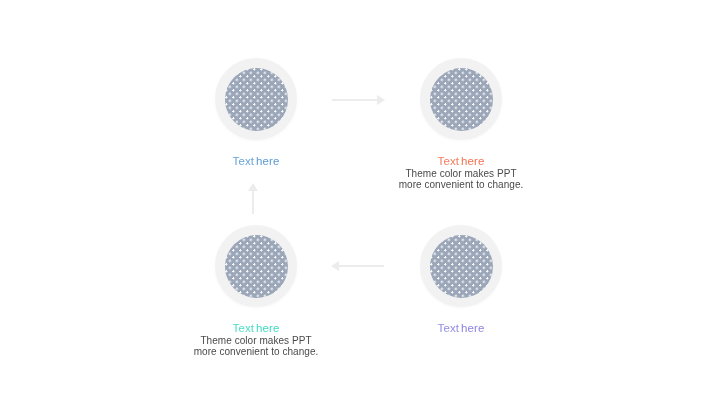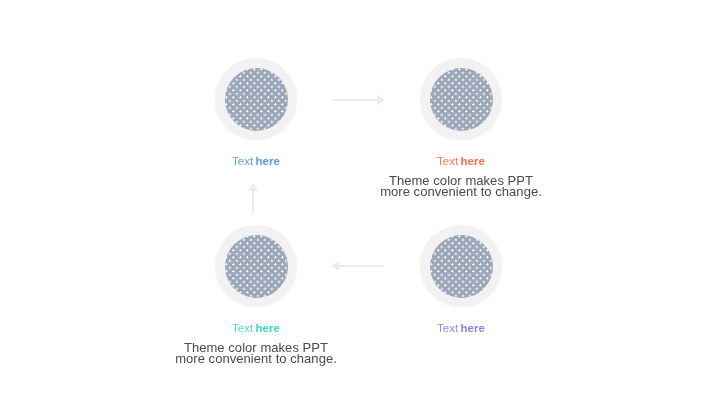--- a/index.html
+++ b/index.html
@@ -62,27 +62,26 @@
     line-height: 14px;
     letter-spacing: 0.1px;
     white-space: nowrap;
   }
   .label .lt {
     font-weight: 400;
     opacity: 0.92;
     text-align: right;
   }
   .label .lb {
-    font-weight: 700;
+    font-weight: 400;
     margin-left: 2px;
   }
 
   .desc {
-    margin-top: 7px;
-    font-size: 13px;
+    font-size: 10px;
     line-height: 11px;
     color: #4a4a4a;
     letter-spacing: 0.05px;
   }
   .desc span { display: block; }
 
   
   .arrow {
     position: absolute;
     color: #ececec;

